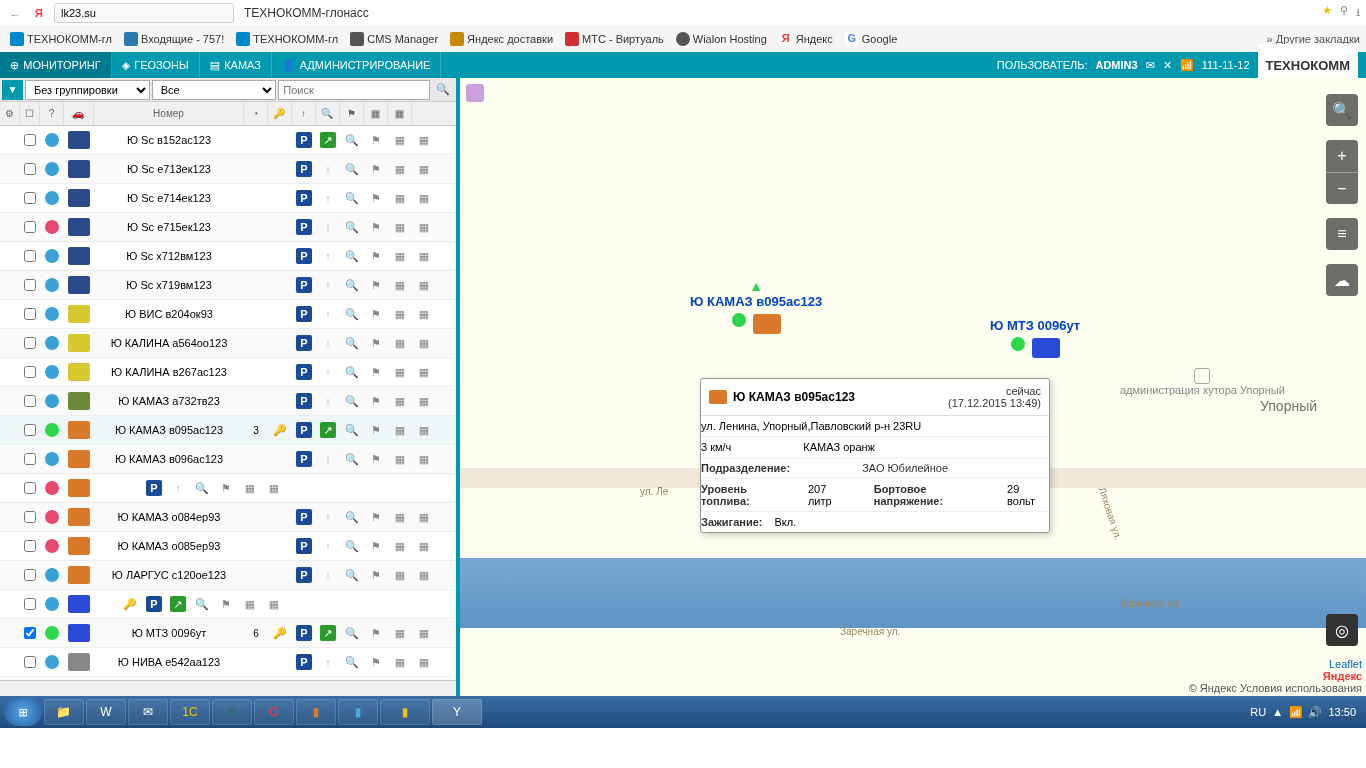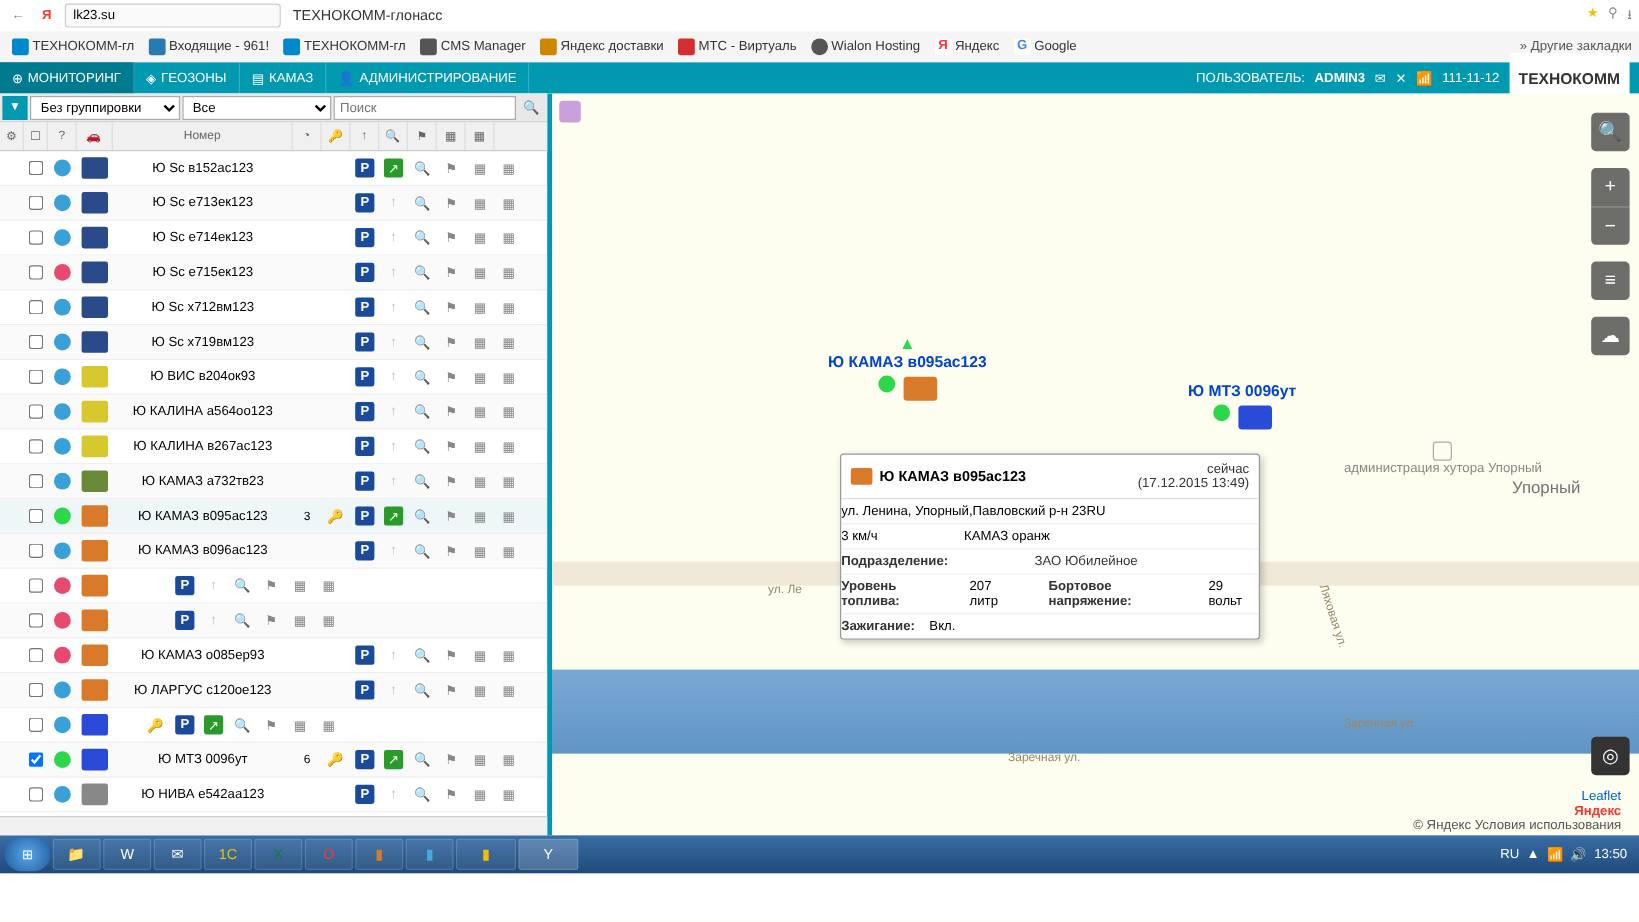--- a/index.html
+++ b/index.html
@@ -48,21 +48,21 @@
 .tooltip{position:absolute;background:#fff;border:1px solid #999;border-radius:3px;box-shadow:2px 2px 6px rgba(0,0,0,.2);width:350px;font-size:11px}
 .tt-head{display:flex;align-items:center;padding:6px 8px;border-bottom:1px solid #ddd}
 .tt-title{font-weight:bold;font-size:12px;margin-left:6px}
 .tt-time{margin-left:auto;text-align:right;font-size:10px;color:#333}
 .tt-row{padding:4px 0;border-bottom:1px solid #eee;display:flex;gap:12px}
 .tt-row:last-child{border-bottom:none}
 .tt-lbl{color:#333}
 .tt-val{color:#333}
 .map-ctrl{position:absolute;right:8px;width:32px;background:rgba(60,60,60,.75);border-radius:4px;color:#fff;display:flex;flex-direction:column;align-items:center}
 .map-ctrl-btn{height:32px;width:100%;display:flex;align-items:center;justify-content:center;font-size:16px;cursor:pointer}
-.map-attr{position:absolute;right:15px;bottom:2px;font-size:10px;color:#555}
+.map-attr{position:absolute;right:4px;bottom:2px;font-size:10px;color:#555}
 .taskbar{height:32px;background:linear-gradient(#3a6ea5,#1e4a7a);display:flex;align-items:center;padding:0 4px;gap:2px}
 .start-btn{width:38px;height:28px;background:radial-gradient(circle,#5aa9e6,#1e5aa0);border-radius:14px;display:flex;align-items:center;justify-content:center}
 .tb-item{width:40px;height:26px;background:rgba(255,255,255,.08);border:1px solid rgba(255,255,255,.15);border-radius:2px;display:flex;align-items:center;justify-content:center;color:#fff;font-size:12px}
 .tb-right{margin-left:auto;display:flex;align-items:center;gap:6px;color:#fff;font-size:11px;padding-right:6px}
 .scroll-bottom{height:16px;background:#f0f0f0;border-top:1px solid #ccc}
 .street-label{position:absolute;color:#998866;font-size:10px}
 </style>
 </head>
 <body>
 
@@ -78,21 +78,21 @@
       <span>⭳</span>
     </div>
   </div>
   <div class="bookmarks">
     <div class="bm">
         <span class="bm-ico" style="background:#0088cc"></span>
         <span>ТЕХНОКОММ-гл</span>
       </div>
     <div class="bm">
         <span class="bm-ico" style="background:#2a7ab0"></span>
-        <span>Входящие - 961!</span>
+        <span>Входящие - 757!</span>
       </div>
     <div class="bm">
         <span class="bm-ico" style="background:#0088cc"></span>
         <span>ТЕХНОКОММ-гл</span>
       </div>
     <div class="bm">
         <span class="bm-ico" style="background:#555"></span>
         <span>CMS Manager</span>
       </div>
     <div class="bm">
@@ -683,20 +683,23 @@
           <div class="row">
             <div class="cell" style="width:20px"></div>
             <div class="cell" style="width:20px">
               <input type="checkbox" class="cb" style="">
             </div>
             <div class="cell" style="width:24px">
               <span class="status-dot" style="background:#e84a6f"></span>
             </div>
             <div class="cell" style="width:30px">
               <span class="veh-ico" style="background:#d87a2a"></span>
+            </div>
+            <div class="cell" style="width:150px">
+              <span class="veh-name">Ю КАМАЗ о084ер93</span>
             </div>
             <div class="cell" style="width:24px">
               <span></span>
             </div>
             <div class="cell" style="width:24px">
               <span class="act-ico"></span>
             </div>
             <div class="cell" style="width:24px">
               <span class="act-ico" style="background:#1a4a9a;color:#fff;font-weight:bold">P</span>
             </div>

